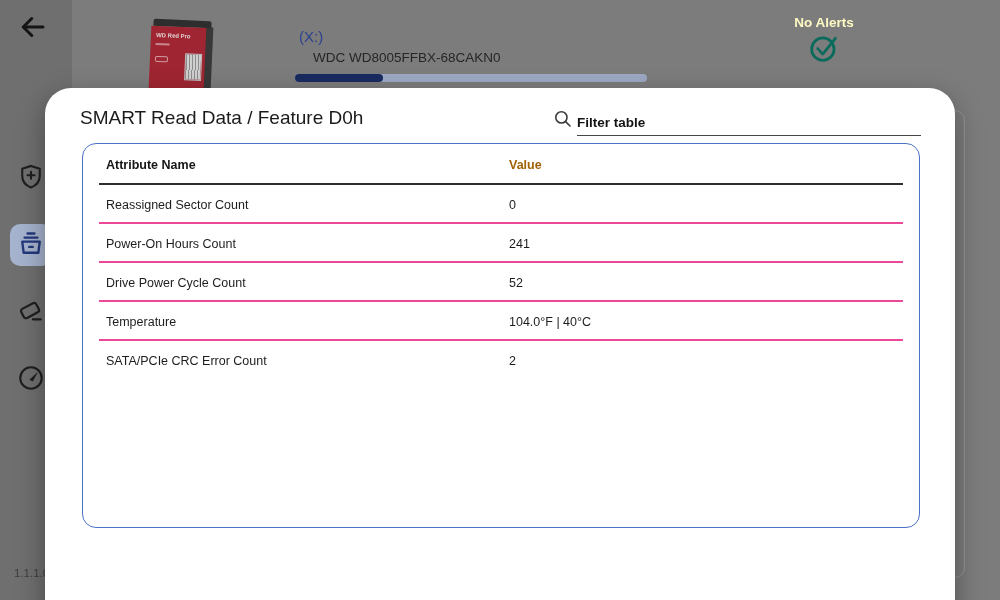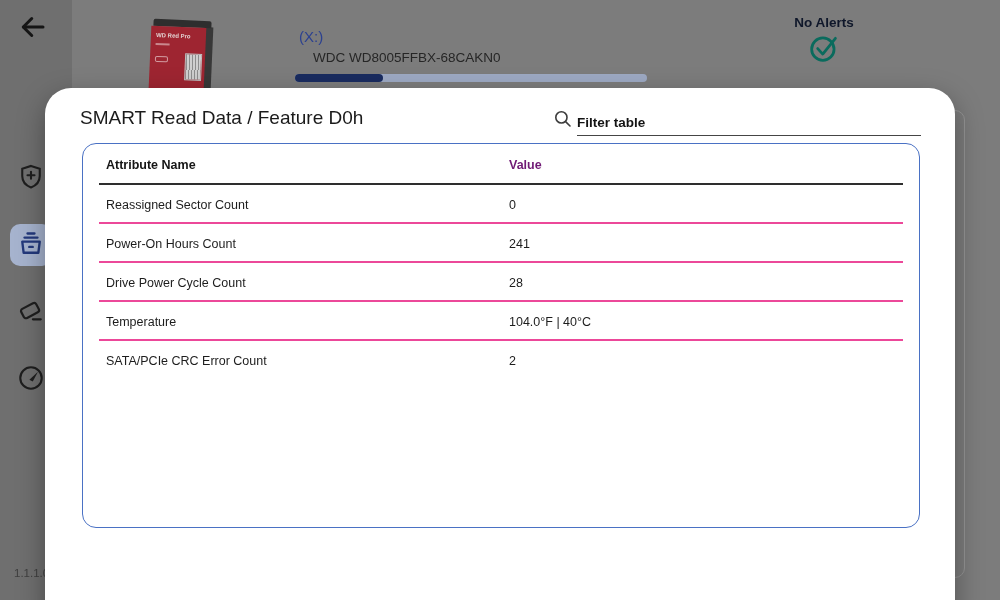--- a/index.html
+++ b/index.html
@@ -29,42 +29,42 @@
   .drive .face .badge { position:absolute; left:5px; top:30px; width:13px; height:6px; border:1px solid rgba(255,255,255,.55); border-radius:2px; }
   .drive .face .barcode { position:absolute; right:3px; top:26px; width:17px; height:27px;
        background:repeating-linear-gradient(90deg,#8d8d8d 0 1px,#cfcfcf 1px 3px); border:1px solid #bdbdbd; }
   .drive .foot { position:absolute; left:2px; bottom:0; right:2px; height:4px; background:#262626; }
 
   .drive-letter { position:absolute; left:299px; top:28px; font-size:15px; color:#2c4190; }
   .drive-model  { position:absolute; left:289px; top:50px; font-size:13.5px; color:#262626;margin-left:24px; }
   .progress-track { position:absolute; left:295px; top:74px; width:352px; height:8px; background:#9da9c3; border-radius:4px; }
   .progress-fill  { height:8px; background:#192b5f; border-radius:4px; width:25%; }
 
-  .alerts-label { position:absolute; left:768px; top:15px; width:112px; text-align:center; font-size:13.5px; font-weight:bold; color:#0f172a; }
+  .alerts-label { position:absolute; left:768px; top:15px; width:112px; text-align:center; font-size:13.5px; font-weight:bold; color:#fef9c3; }
   .alerts-icon { position:absolute; left:808px; top:32px; width:32px; height:32px; }
 
   
   .under-card { position:absolute; left:95px; top:110px; width:870px; height:468px; border:1px solid #949494; border-radius:10px; }
   .under-text { position:absolute; left:110px; top:547px; font-size:12.5px; font-weight:bold; color:#3a3a3a; white-space:nowrap; }
 
   
   .modal { position:absolute; left:45px; top:88px; width:910px; height:541px; background:#ffffff; border-radius:26px;
            box-shadow:0 10px 28px rgba(0,0,0,.35); }
   .modal-title { position:absolute; left:35px; top:19px; font-size:19px; color:#1b1b1b; }
   .search-icon { position:absolute; left:509px; top:22px; width:18px; height:18px; }
   .filter-input { position:absolute; left:532px; top:22px; width:344px; height:26px; border:none; outline:none;
                   border-bottom:1.5px solid #454545; font-family:"Liberation Sans",sans-serif;
                   font-size:13.5px; font-weight:bold; color:#141414; background:transparent; }
   .filter-input::placeholder { color:#141414; font-weight:bold; opacity:1; }
 
   .smart-table { position:absolute; left:37px; top:55px; width:838px; height:385px;
                  border:1.5px solid #4a71c4; border-radius:14px; overflow:hidden; background:#fff; }
   .t-head { height:41px; margin:0 16px; border-bottom:2px solid #2e2e2e; position:relative; }
   .t-head .c1 { position:absolute; left:7px; top:14px; font-size:12.5px; font-weight:bold; color:#161616; }
-  .t-head .c2 { position:absolute; left:410px; top:14px; font-size:12.5px; font-weight:bold; color:#701a75; }
+  .t-head .c2 { position:absolute; left:410px; top:14px; font-size:12.5px; font-weight:bold; color:#a16207; }
   .t-row { height:39px; margin:0 16px; border-bottom:2px solid #ec4899; position:relative; }
   .t-row:last-of-type { border-bottom:none; }
   .t-row .c1 { position:absolute; left:7px; top:13px; font-size:12.5px; color:#1d1d1d; }
   .t-row .c2 { position:absolute; left:410px; top:13px; font-size:12.5px; color:#1d1d1d; }
 
   svg { display:block; }
 </style>
 </head>
 <body>
 
@@ -173,21 +173,21 @@
           <span class="c2">0</span>
         </div>
 
         <div class="t-row">
           <span class="c1">Power-On Hours Count</span>
           <span class="c2">241</span>
         </div>
 
         <div class="t-row">
           <span class="c1">Drive Power Cycle Count</span>
-          <span class="c2">28</span>
+          <span class="c2">52</span>
         </div>
 
         <div class="t-row">
           <span class="c1">Temperature</span>
           <span class="c2">104.0°F | 40°C</span>
         </div>
 
         <div class="t-row">
           <span class="c1">SATA/PCIe CRC Error Count</span>
           <span class="c2">2</span>

